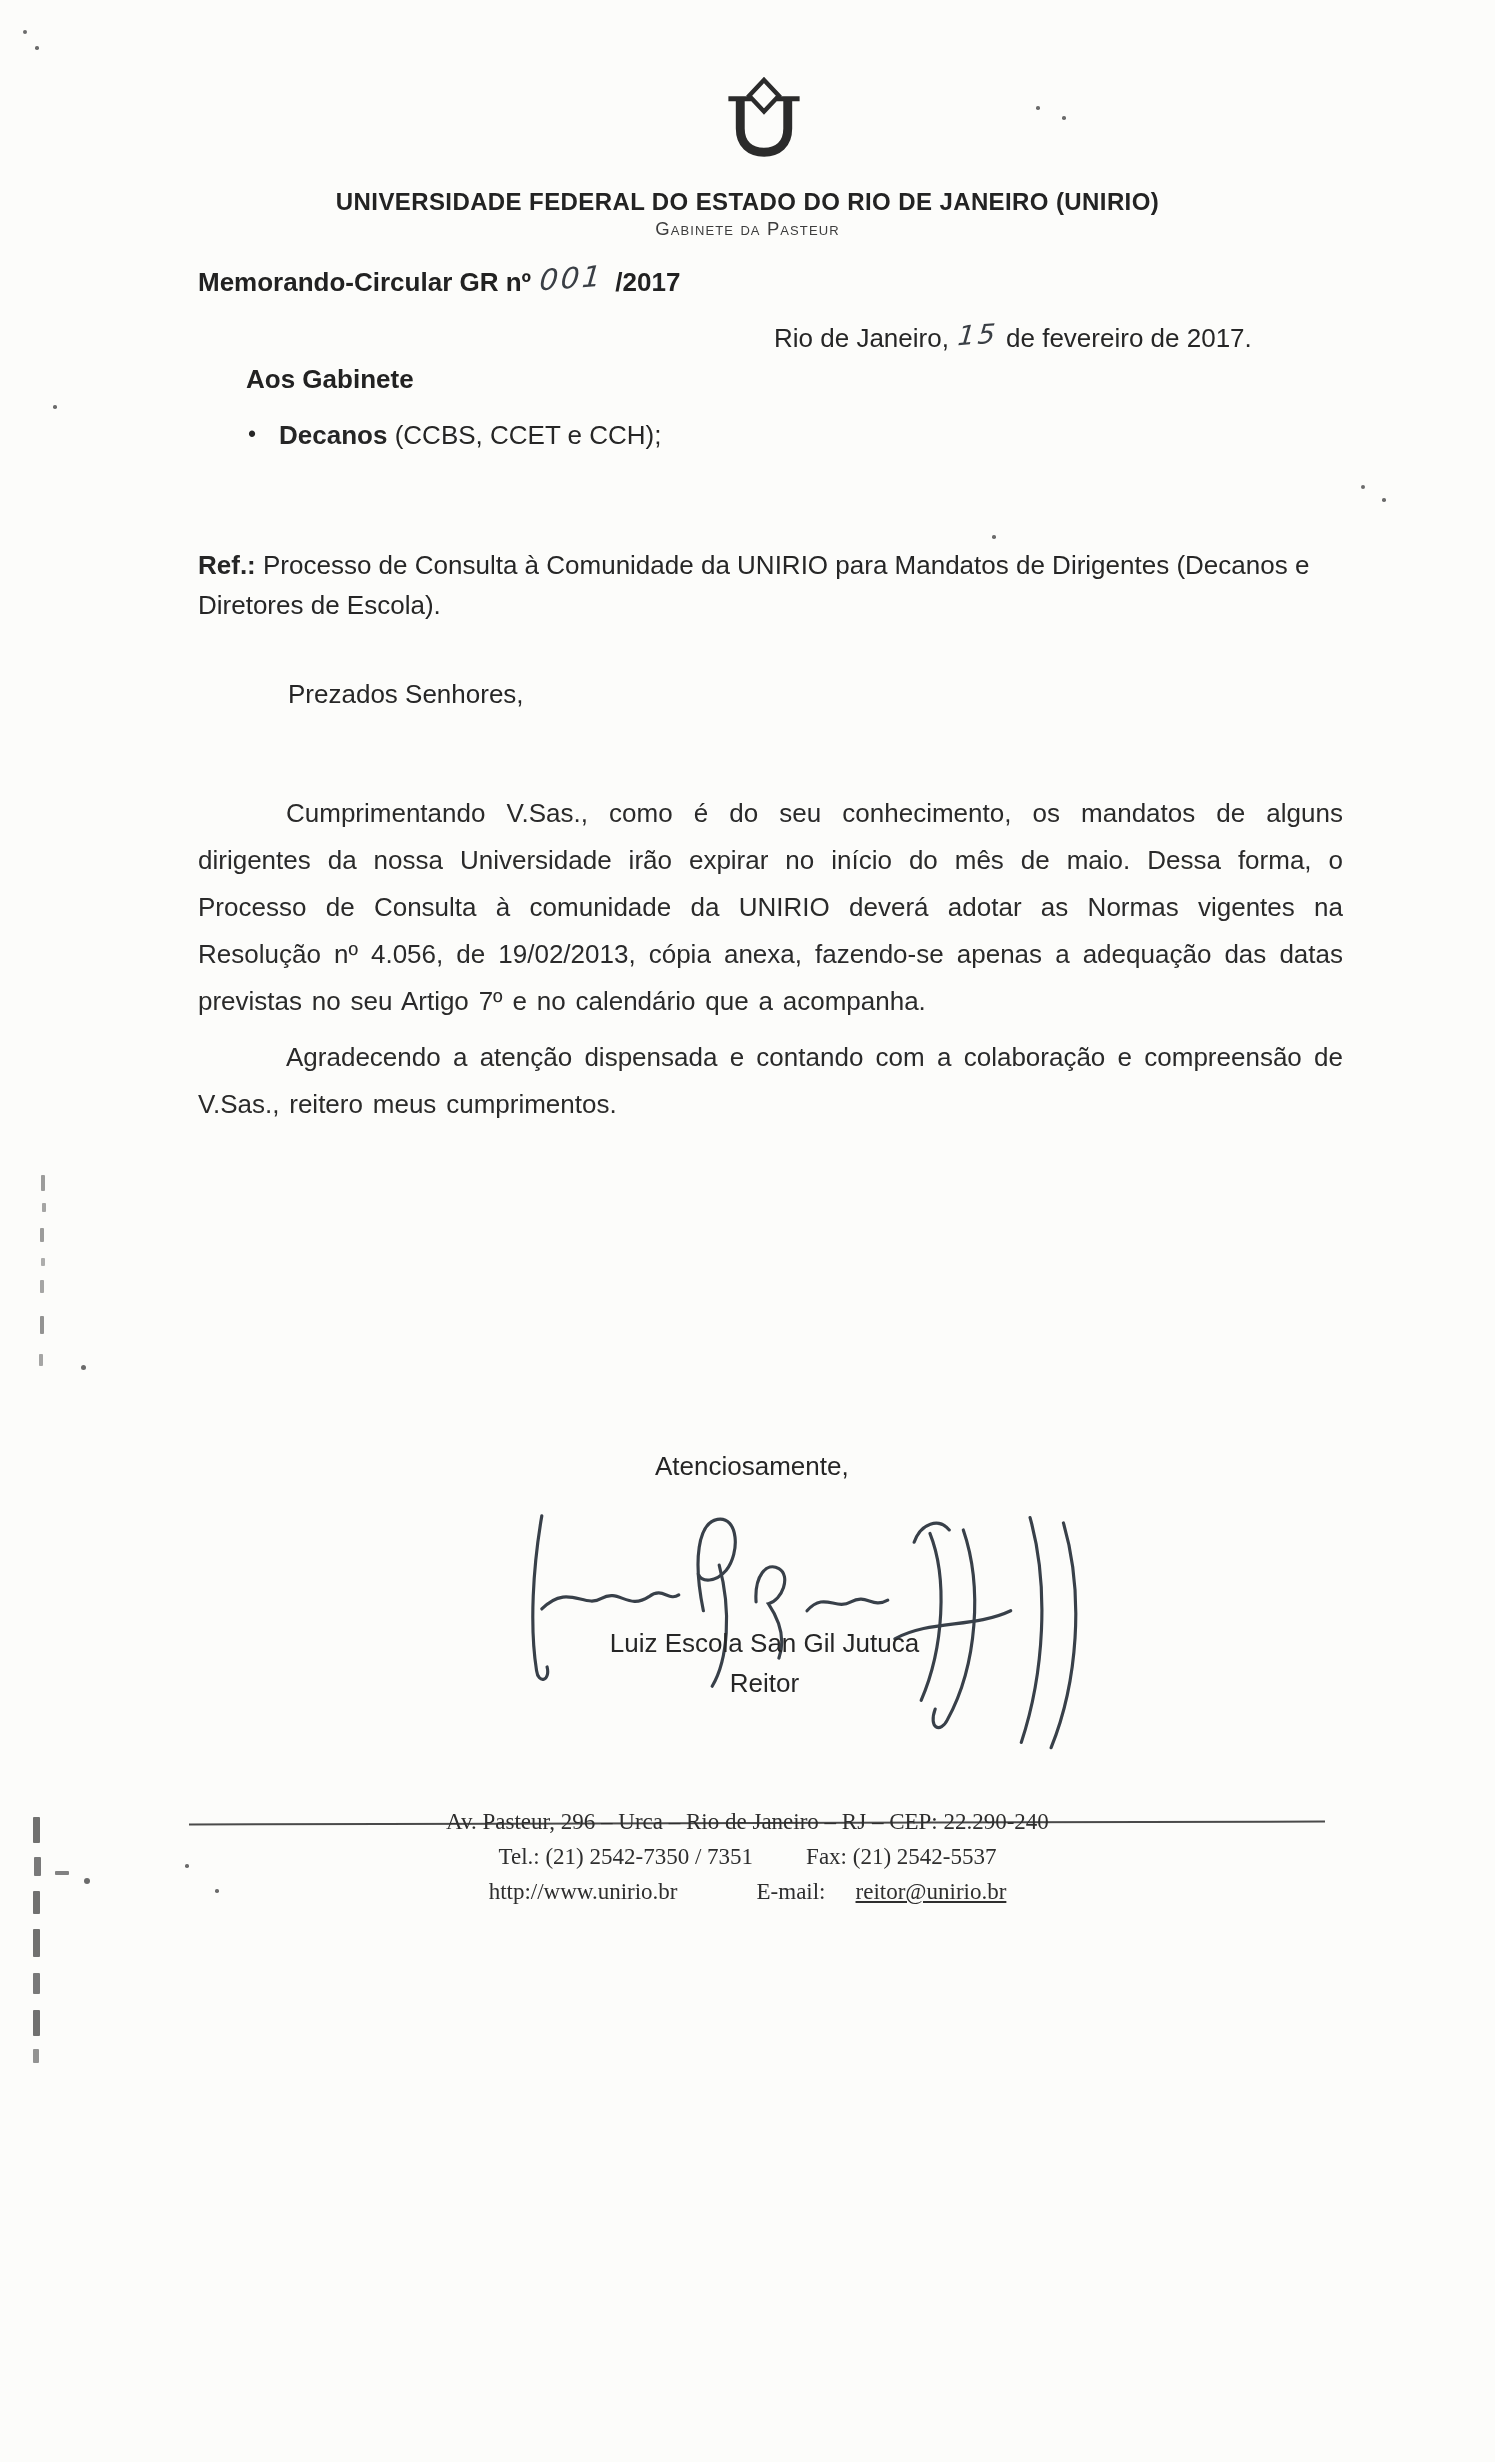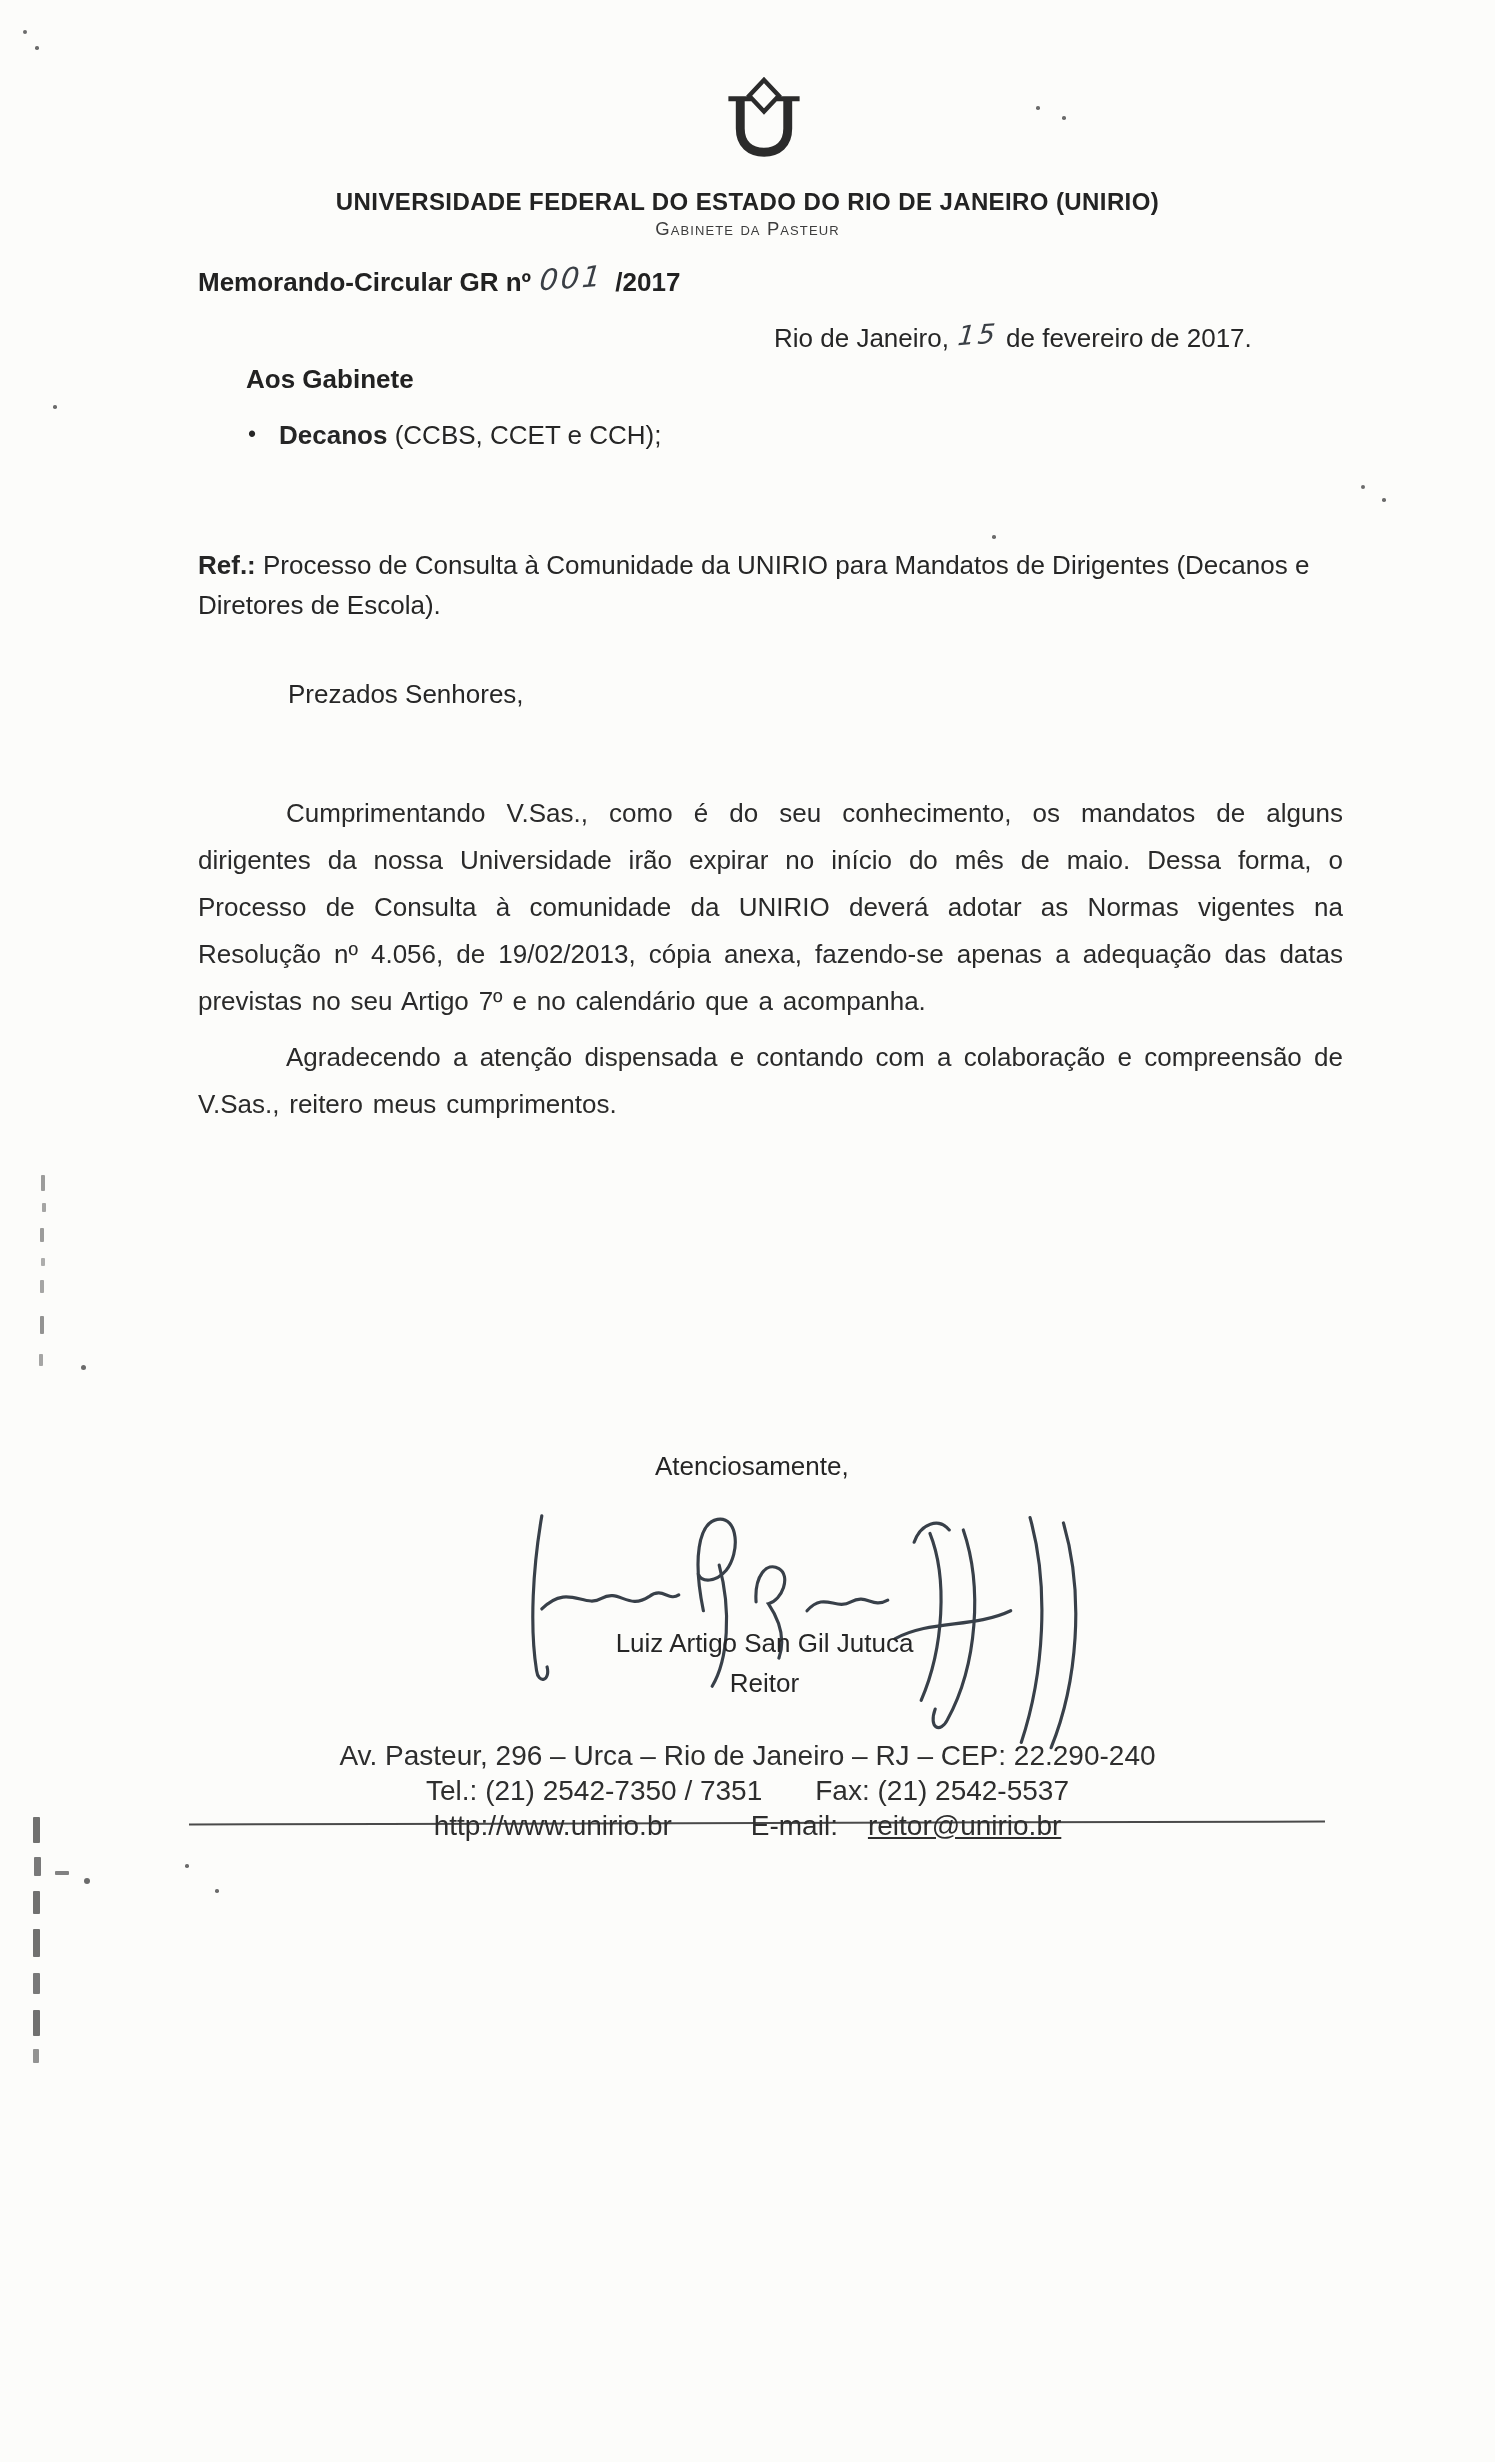--- a/index.html
+++ b/index.html
@@ -39,21 +39,21 @@
   .ref .lbl{font-weight:bold;}
   .salutation{left:288px;top:679px;font-size:26px;color:#262626;}
   .body-block{left:198px;top:790px;width:1145px;font-size:26px;line-height:47px;color:#2a2a2a;word-spacing:2.6px;}
   .body-block p{margin:0;text-indent:88px;text-align:justify;}
   .body-block p + p{margin-top:8.8px;}
   .closing{left:655px;top:1451px;font-size:26px;color:#262626;}
   .sig-svg{left:517px;top:1479px;pointer-events:none;}
   .sig-block{left:492px;top:1623px;width:545px;text-align:center;font-size:26px;line-height:40px;color:#262626;}
   
   .footer-rule{left:189px;top:1822px;width:1136px;height:1.8px;background:#4a4a4a;transform:rotate(-.15deg);}
-  .footer{top:1738px;font-size:28px;line-height:35px;color:#2e2e2e;}
+  .footer{top:1804px;font-size:23px;line-height:35px;color:#2e2e2e;font-family:Liberation Serif, serif;}
   .footer .sep{display:inline-block;width:53px;}
   .footer .sep-wide{display:inline-block;width:79px;}
   .footer .email{text-decoration:underline;}
   
   .art{position:absolute;background:#4d4d4d;border-radius:0.9px;}
   .dot{position:absolute;background:#6b6b6b;border-radius:50%;}
 </style>
 </head>
 <body>
 
@@ -109,21 +109,21 @@
         <path d="M470 62 C490 112 486 192 460 252"></path>
         <path d="M508 58 C530 122 524 212 490 274 C482 290 468 284 476 262"></path>
         <path d="M430 182 C470 160 520 170 562 150"></path>
         <path d="M584 44 C606 122 600 222 574 300"></path>
         <path d="M622 50 C646 132 638 232 608 306"></path>
       </g>
     </svg>
   </div>
 
   <div class="abs sig-block">
-    <div>Luiz Artigo San Gil Jutuca</div>
+    <div>Luiz Escola San Gil Jutuca</div>
     <div>Reitor</div>
   </div>
 
   <div class="abs footer-rule"></div>
   <div class="abs center footer">
     <div>Av. Pasteur, 296 – Urca – Rio de Janeiro – RJ – CEP: 22.290-240</div>
     <div>
       <span>Tel.: (21) 2542-7350 / 7351</span><span class="sep"></span><span>Fax: (21) 2542-5537</span>
     </div>
     <div>

